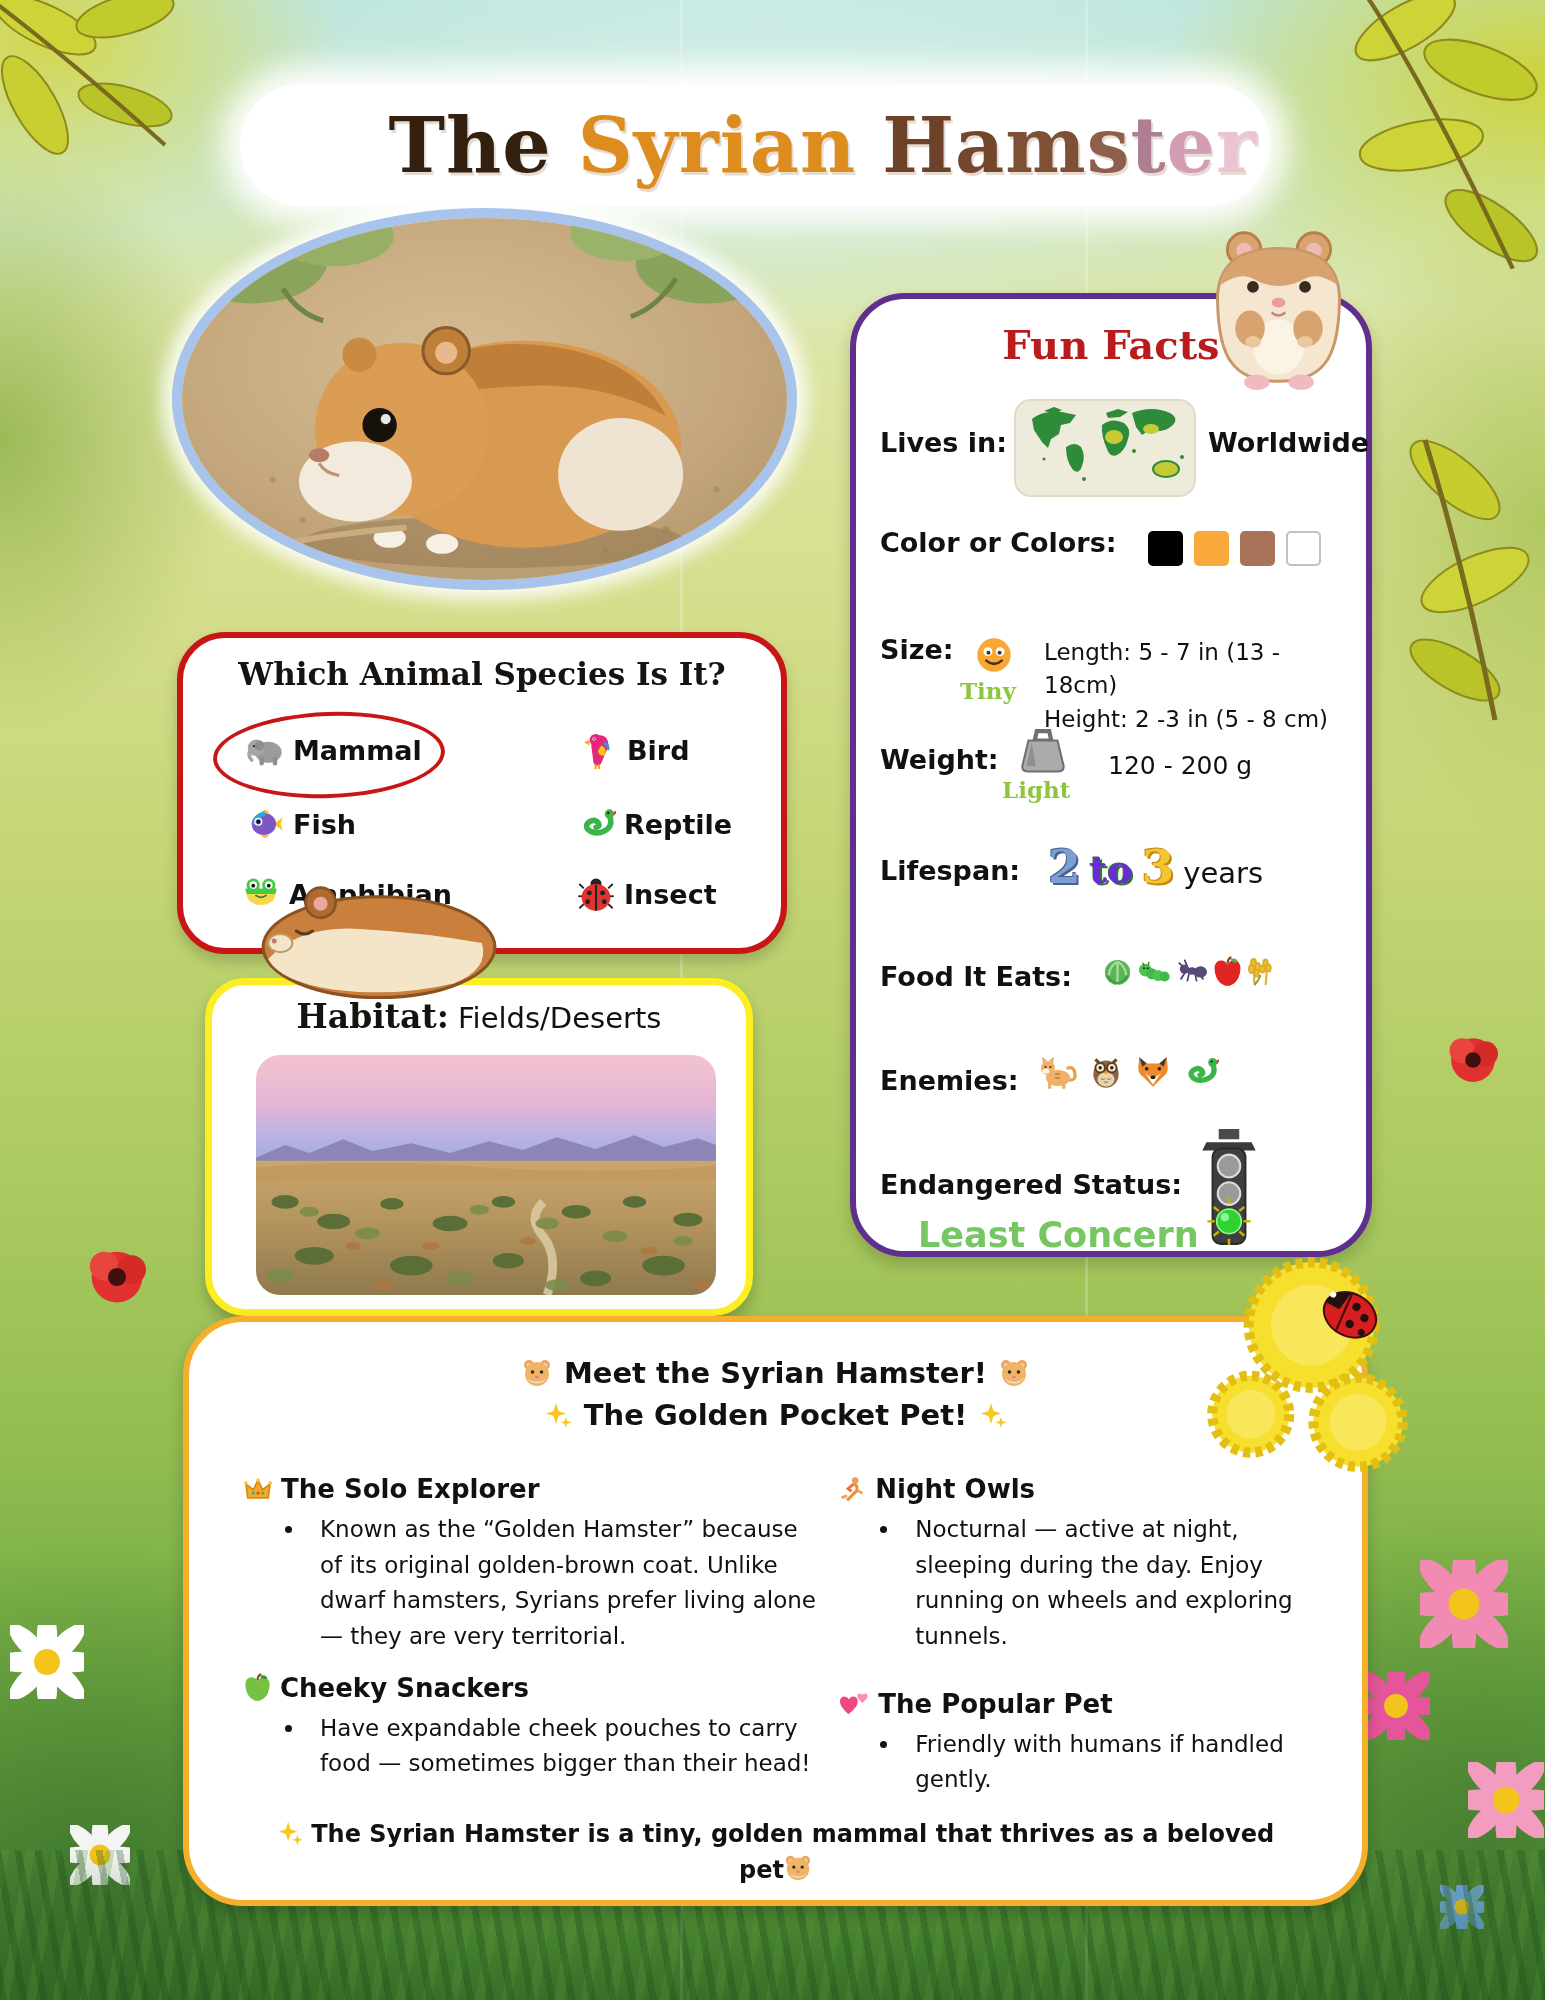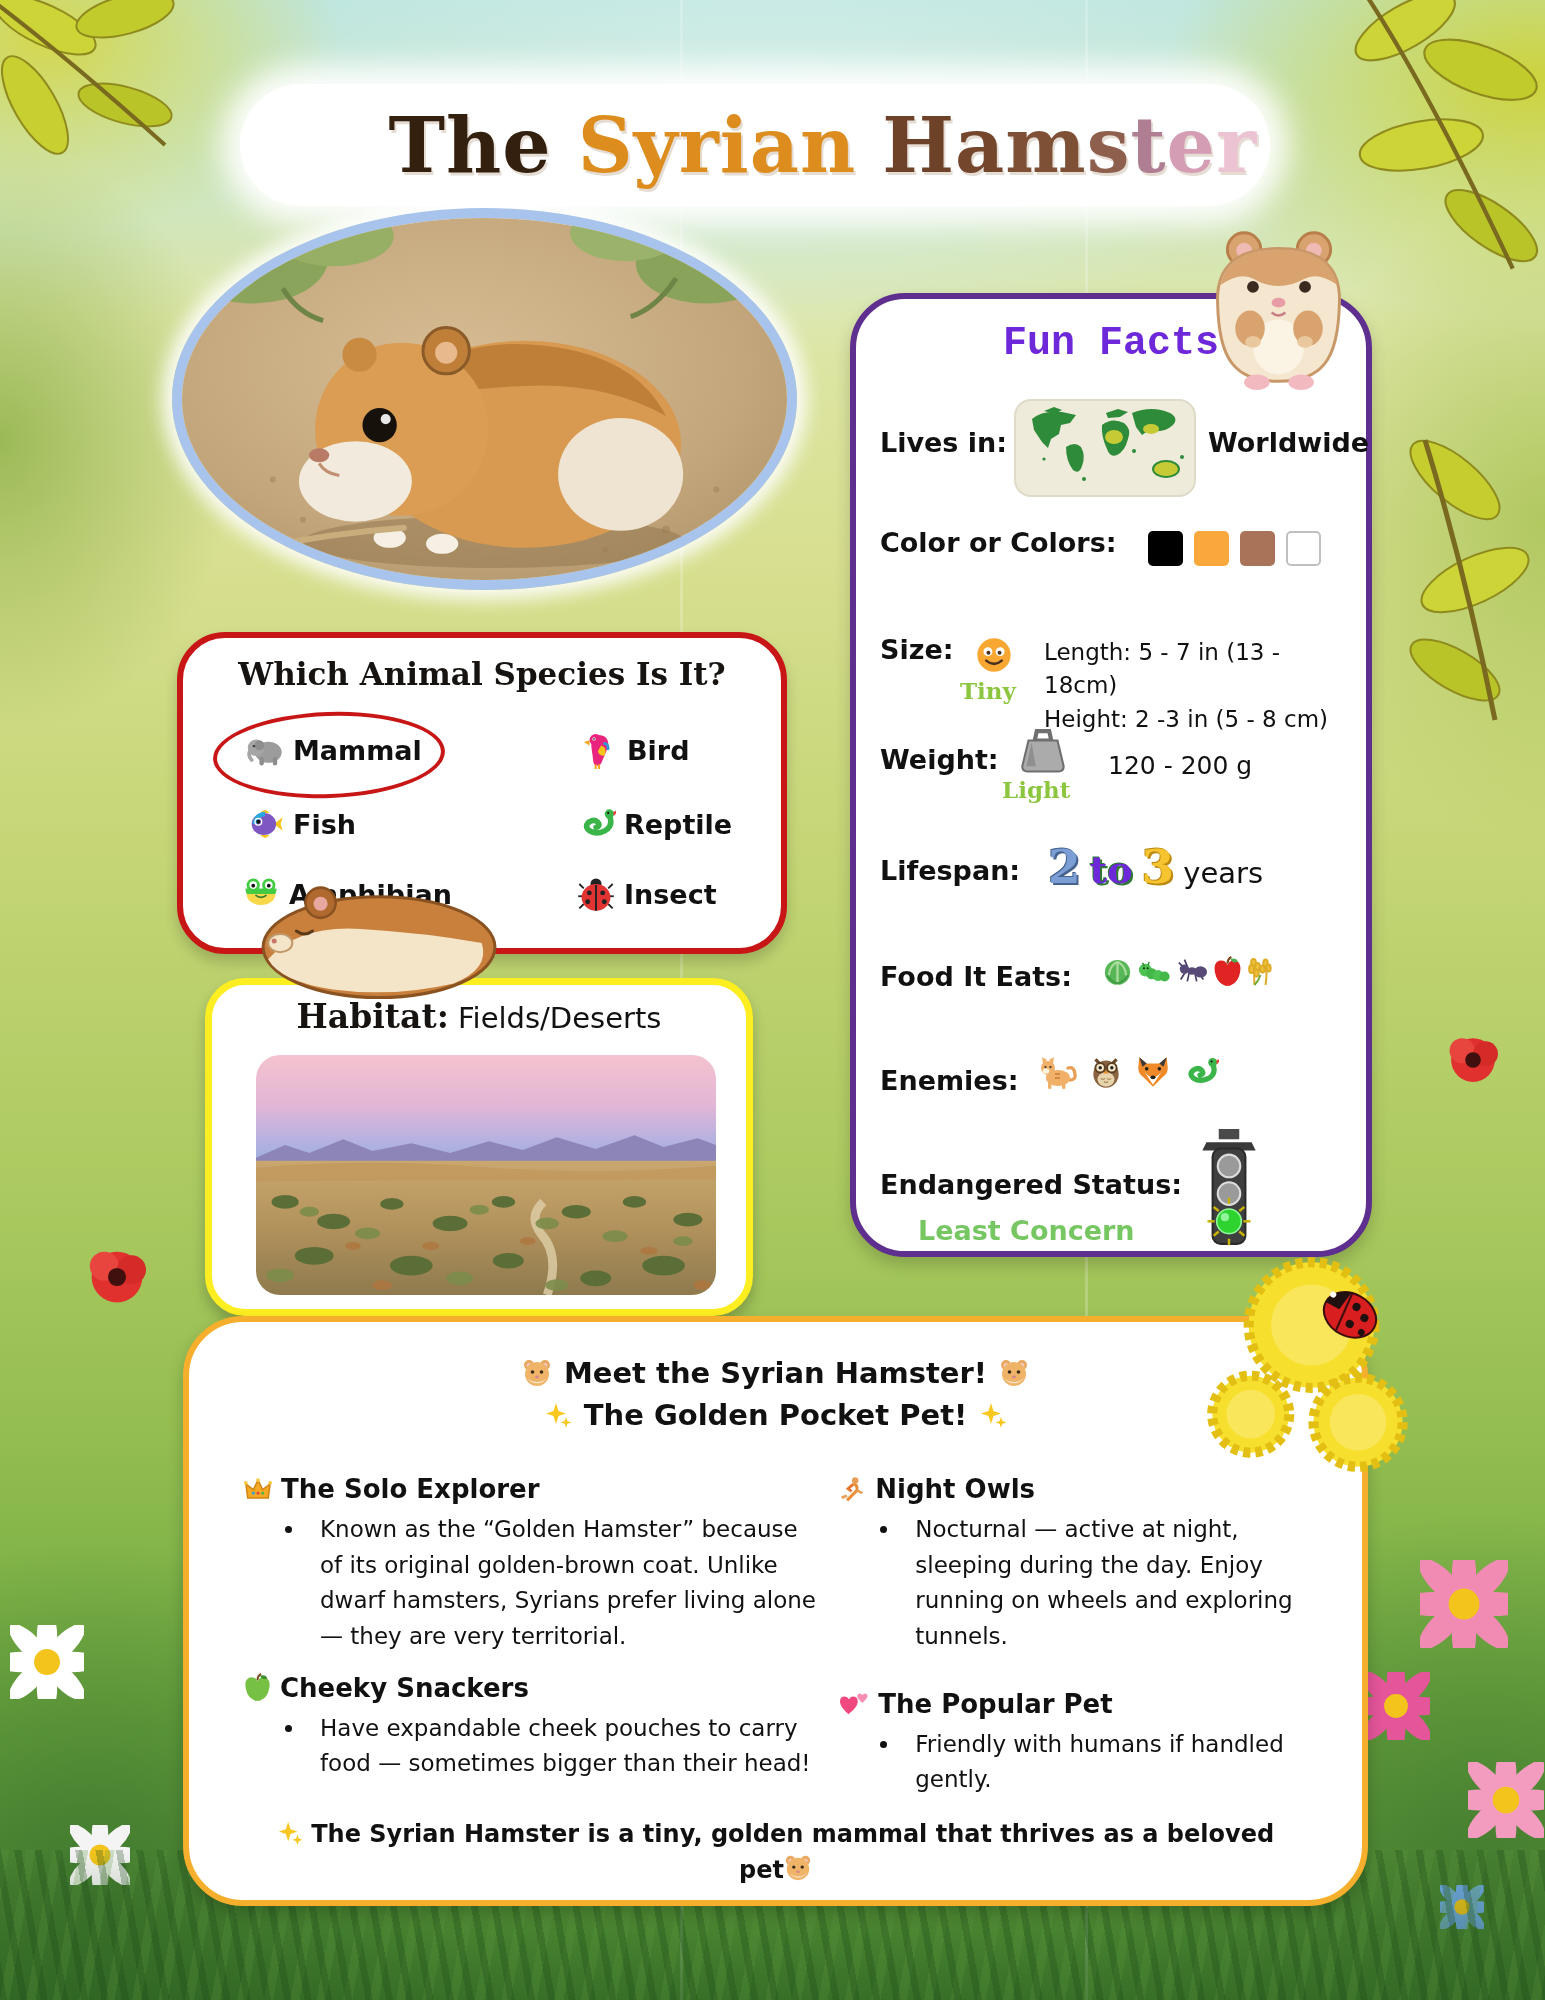--- a/index.html
+++ b/index.html
@@ -35,21 +35,21 @@
 
 
 .photo-oval { position:absolute; left:172px; top:208px; width:625px; height:382px;
   border-radius:50%; overflow:hidden; border:10px solid #A8C4EC;
   box-shadow:0 0 18px 10px rgba(255,255,255,.9), inset 0 0 0 5px rgba(255,255,255,.85); }
 .photo-oval svg { display:block; width:100%; height:100%; }
 
 
 .funfacts { position:absolute; left:850px; top:293px; width:522px; height:964px;
   background:#fff; border:6px solid #5E2F8F; border-radius:55px; box-shadow:0 8px 16px rgba(0,0,0,.18); }
-.ff-heading { position:absolute; left:0; top:22px; width:100%; text-align:center; font-size:40px; color:#6d28d9;font-family:Liberation Mono, monospace; }
+.ff-heading { position:absolute; left:0; top:22px; width:100%; text-align:center; font-size:40px; color:#b91c1c; }
 .ff-label { position:absolute; font-weight:bold; font-size:27px; white-space:nowrap; }
 .ff-value { font-size:23px; }
 .worldwide { position:absolute; left:352px; top:128px; font-size:27px; font-weight:bold;text-align:right; }
 .world-map { position:absolute; left:158px; top:100px; width:182px; height:98px; }
 .swatches { position:absolute; left:292px; top:232px; display:flex; gap:11px; }
 .swatch { width:35px; height:35px; border-radius:5px; }
 .swatch:last-child { border:2px solid #C0C0C0; }
 .smiley { position:absolute; left:118px; top:336px; width:40px; height:40px; }
 .badge { position:absolute; font-family:"DejaVu Serif","Liberation Serif",serif; font-weight:bold;
   font-size:23px; color:#8CC63F; text-align:left; }
@@ -58,21 +58,21 @@
 .weight-val { position:absolute; left:252px; top:452px; font-size:25px; }
 .lifespan-vals { position:absolute; left:192px; top:540px; display:flex; align-items:baseline; gap:9px; }
 .ls-num { font-family:"DejaVu Serif","Liberation Serif",serif; font-weight:bold; font-size:47px; }
 .ls-blue  { color:#7B9FD4; text-shadow:2px 2px 0 #46628F, -1px -1px 0 #46628F; }
 .ls-green { color:#6d28d9; font-size:38px; text-shadow:2px 2px 0 #2F7A33, -1px -1px 0 #2F7A33; }
 .ls-gold  { color:#F6C431; text-shadow:2px 2px 0 #BC8A12, -1px -1px 0 #BC8A12; }
 .ls-years { font-size:29px; }
 .icon-row { position:absolute; display:flex; align-items:center; }
 .food-icons { left:246px; top:656px; gap:5px; }
 .enemy-icons { left:182px; top:754px; gap:9px; }
-.least-concern { position:absolute; left:62px; top:916px; font-size:27px; font-weight:bold; color:#76C762; }
+.least-concern { position:absolute; left:62px; top:916px; font-size:35px; font-weight:bold; color:#76C762; }
 .traffic { position:absolute; left:346px; top:830px; width:54px; height:120px; overflow:visible; }
 .ff-hamster { position:absolute; left:1188px; top:224px; width:182px; height:172px; }
 
 
 .species { position:absolute; left:177px; top:632px; width:610px; height:322px;
   background:#fff; border:6px solid #C81616; border-radius:48px; box-shadow:0 8px 14px rgba(0,0,0,.18); }
 .sp-heading { position:absolute; left:0; top:18px; width:100%; text-align:center; font-size:31px; color:#161310; }
 .sp-item { position:absolute; display:flex; align-items:center; gap:8px; font-size:27px; font-weight:bold; }
 .sp-icon { width:40px; height:40px; flex:0 0 auto; }
 .circle-mark { position:absolute; left:30px; top:74px; width:232px; height:86px;

